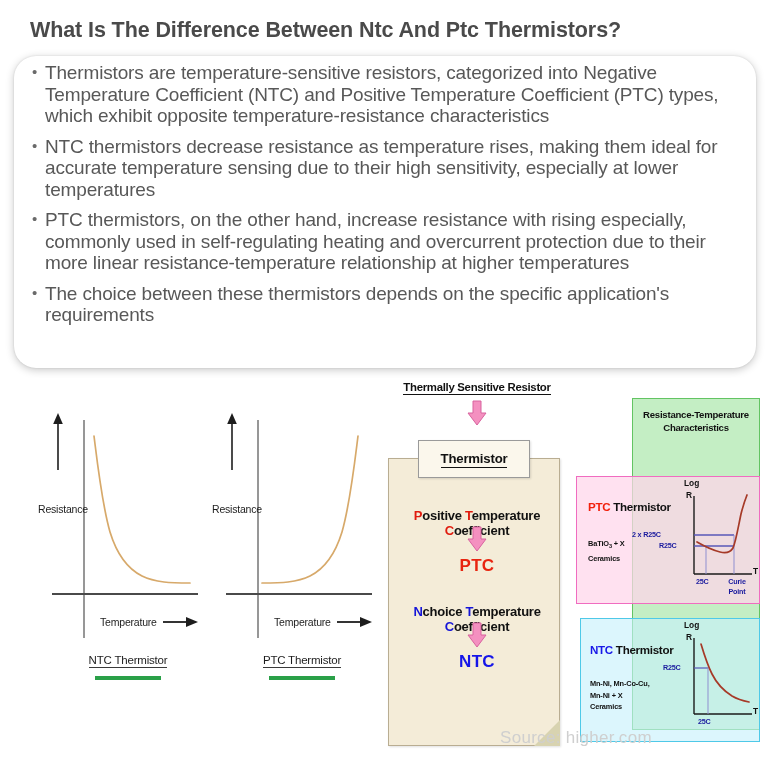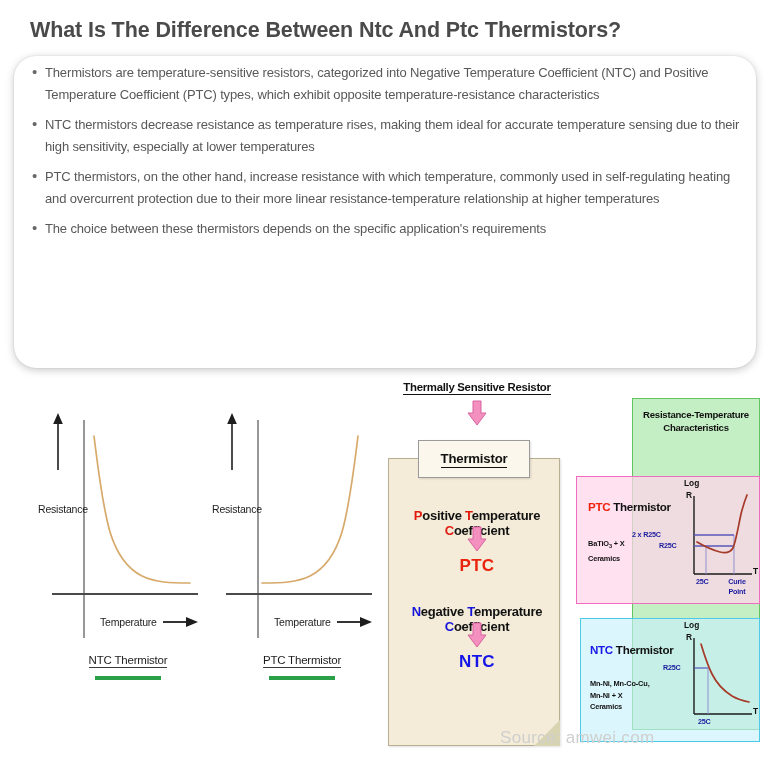--- a/index.html
+++ b/index.html
@@ -34,21 +34,21 @@
   #bullet-list {
     position: absolute;
     left: 18px; top: 6px;
     width: 716px;
     list-style: none;
   }
   #bullet-list li {
     position: relative;
     padding-left: 13px;
     margin-bottom: 9px;
-    font-size: 13px;
+    font-size: 19px;
     line-height: 21.5px;
     color: #585858;
     letter-spacing: -0.15px;
   }
   #bullet-list li::before {
     content: "•";
     position: absolute;
     left: 0; top: -1px;
     font-size: 15px;
     color: #6a6a6a;
@@ -247,21 +247,21 @@
 </style>
 </head>
 <body>
 
 <div id="page-title">What Is The Difference Between Ntc And Ptc Thermistors?</div>
 
 <div id="summary-card">
   <ul id="bullet-list">
     <li>Thermistors are temperature-sensitive resistors, categorized into Negative Temperature Coefficient (NTC) and Positive Temperature Coefficient (PTC) types, which exhibit opposite temperature-resistance characteristics</li>
     <li>NTC thermistors decrease resistance as temperature rises, making them ideal for accurate temperature sensing due to their high sensitivity, especially at lower temperatures</li>
-    <li>PTC thermistors, on the other hand, increase resistance with which temperature, commonly used in self-regulating heating and overcurrent protection due to their more linear resistance-temperature relationship at higher temperatures</li>
+    <li>PTC thermistors, on the other hand, increase resistance with rising especially, commonly used in self-regulating heating and overcurrent protection due to their more linear resistance-temperature relationship at higher temperatures</li>
     <li>The choice between these thermistors depends on the specific application's requirements</li>
   </ul>
 </div>
 
 <div id="figure-area">
 
   <div id="left-charts">
 
     <div class="lc-wrap" id="ntc-chart-left">
       <svg width="180" height="245" viewBox="0 0 180 245">
@@ -320,21 +320,21 @@
 
     <div class="flow-line" style="top:130px;">
       <span class="cap-red">P</span><span>ositive </span><span class="cap-red">T</span><span>emperature </span><span class="cap-red">C</span><span>oefficient</span>
     </div>
     <svg class="pink-arrow" style="top:148px;" width="22" height="26" viewBox="0 0 22 26">
       <polygon points="7,1 15,1 15,13 20,13 11,25 2,13 7,13" fill="#f490c0" stroke="#d8639e" stroke-width="1"></polygon>
     </svg>
     <div class="flow-line big-ptc" style="top:178px;">PTC</div>
 
     <div class="flow-line" style="top:226px;">
-      <span class="cap-blue">N</span><span>egative </span><span class="cap-blue">T</span><span>emperature </span><span class="cap-blue">C</span><span>oefficient</span>
+      <span class="cap-blue">N</span><span>choice </span><span class="cap-blue">T</span><span>emperature </span><span class="cap-blue">C</span><span>oefficient</span>
     </div>
     <svg class="pink-arrow" style="top:244px;" width="22" height="26" viewBox="0 0 22 26">
       <polygon points="7,1 15,1 15,13 20,13 11,25 2,13 7,13" fill="#f490c0" stroke="#d8639e" stroke-width="1"></polygon>
     </svg>
     <div class="flow-line big-ntc" style="top:274px;">NTC</div>
   </div>
 
   <div id="right-panels">
 
     <div id="rt-green-panel"></div>
@@ -387,14 +387,14 @@
         <path d="M 41 16 C 44 26, 47 36, 52 46 C 57 56, 64 63, 72 68 C 78 71.5, 84 73, 89 74" fill="none" stroke="#a63a28" stroke-width="1.7" stroke-linecap="round"></path>
       </svg>
       <div class="mini-axlbl" style="left:24px; top:-8px;">Log</div>
       <div class="mini-axlbl" style="left:26px; top:4px;">R</div>
       <div class="mini-axlbl" style="left:93px; top:78px;">T</div>
       <div class="mini-lbl" style="left:3px; top:35px;">R25C</div>
       <div class="mini-lbl" style="left:38px; top:89px;">25C</div>
     </div>
   </div>
 
-  <div id="src-right">Source: amwei.com</div>
+  <div id="src-right">Source: higher.com</div>
 </div>
 
 </body></html>

